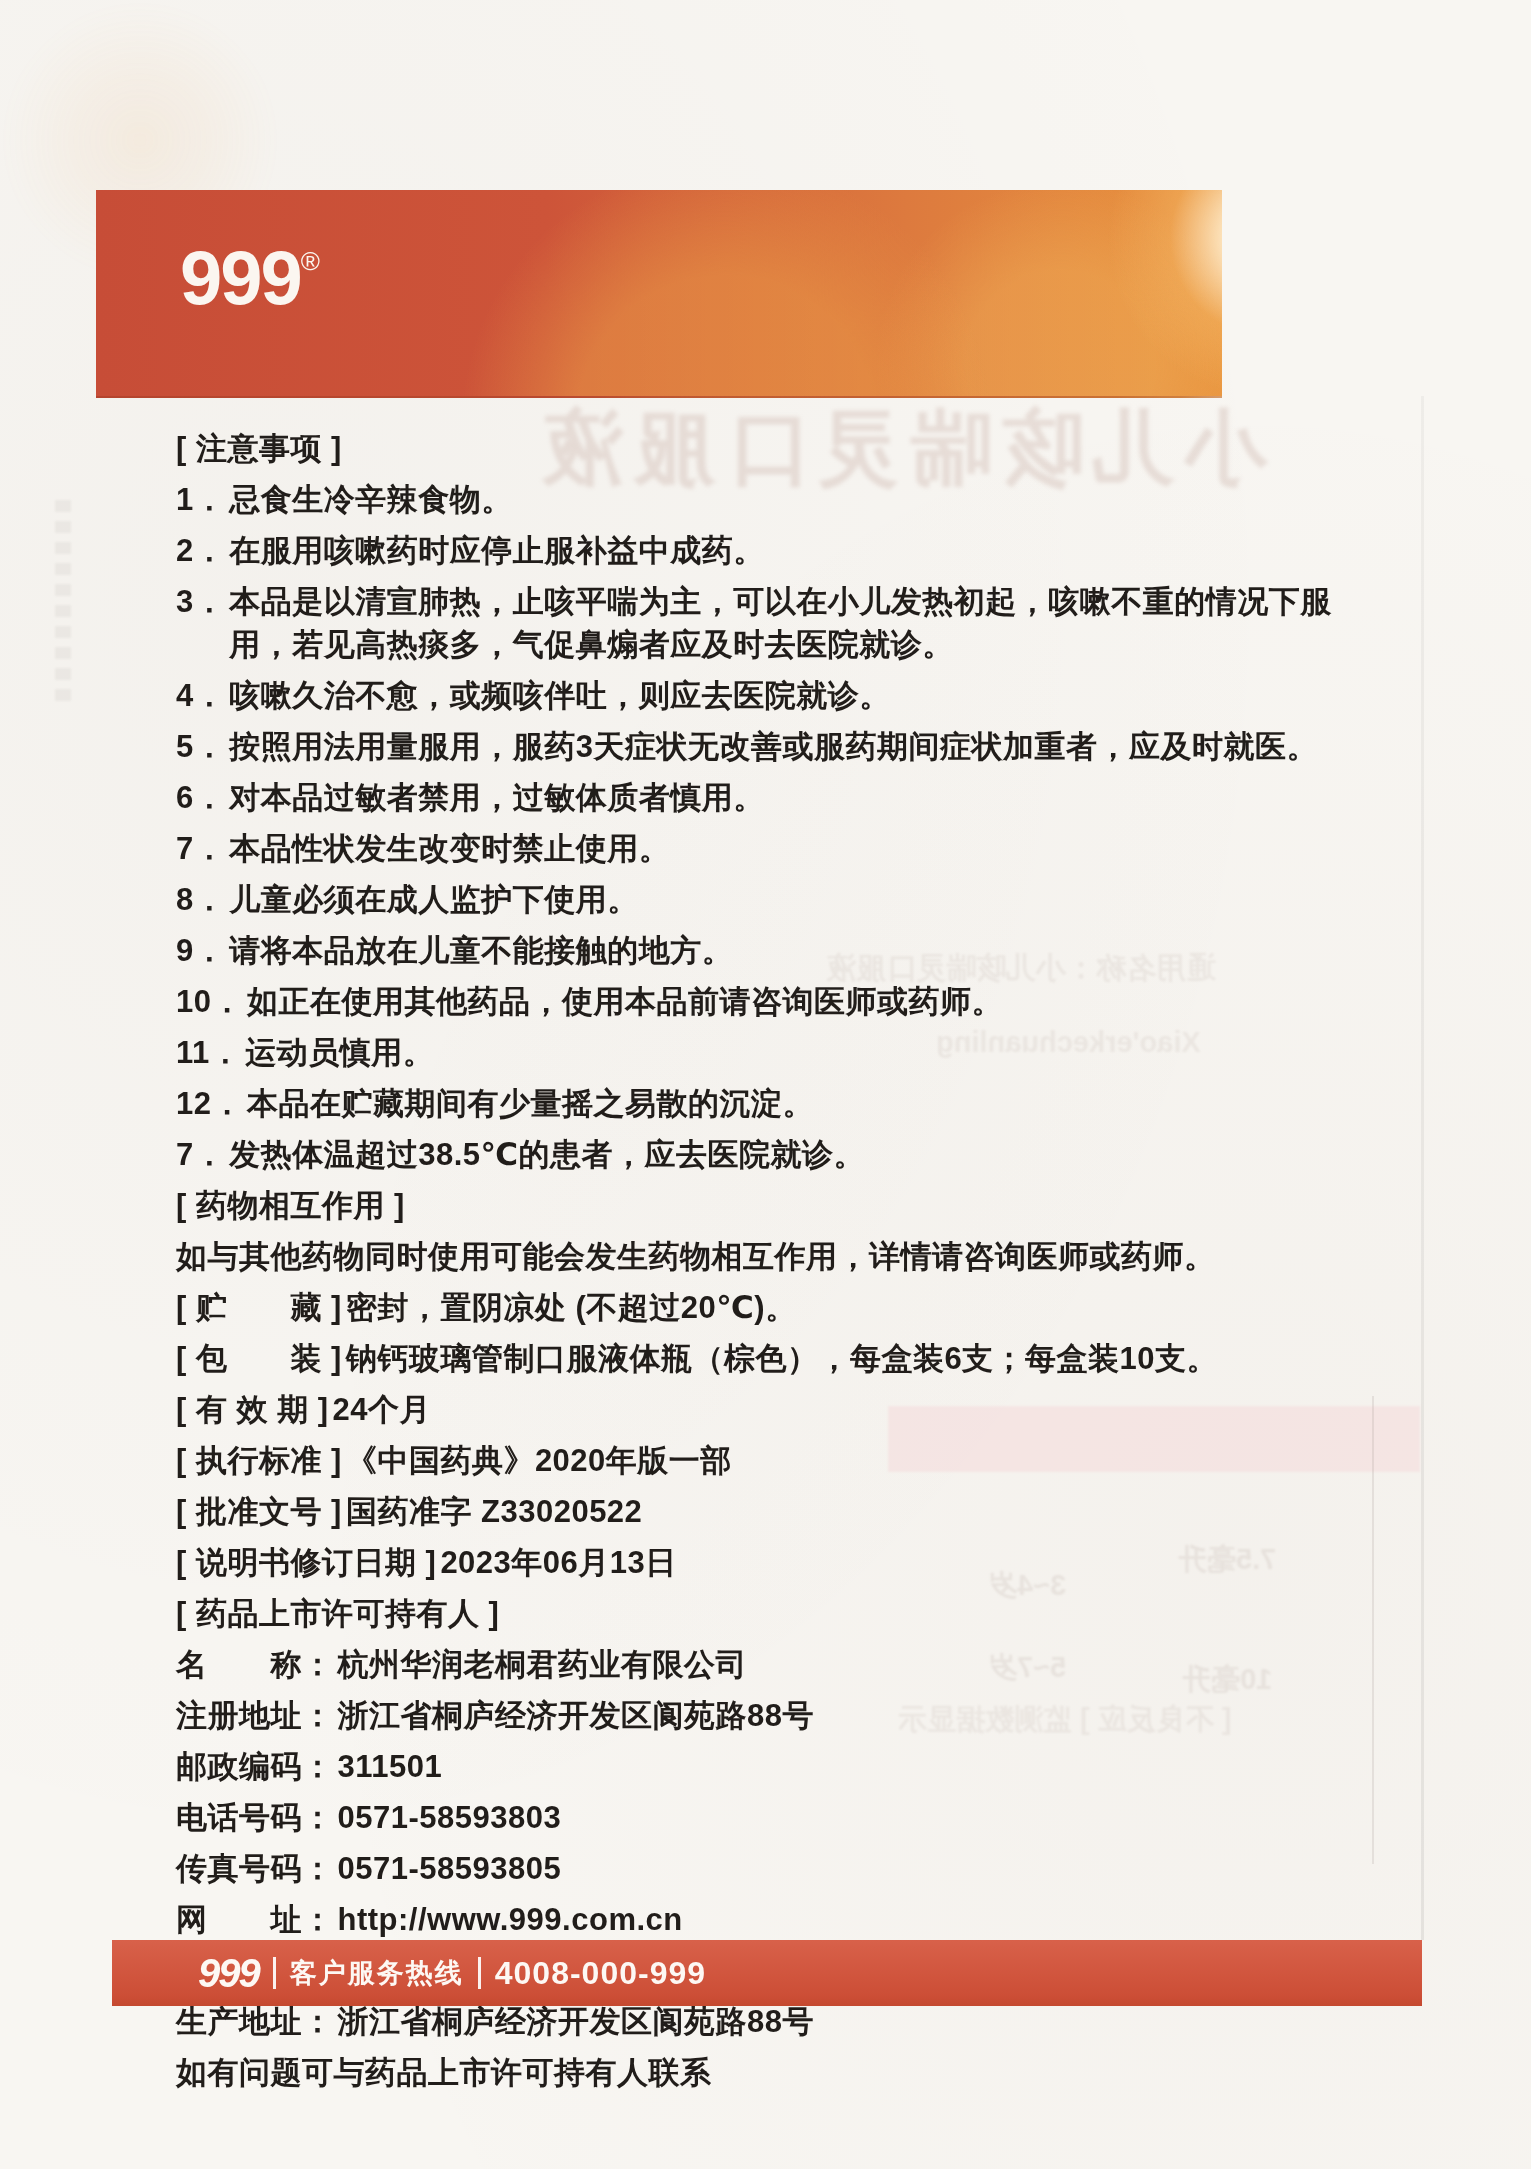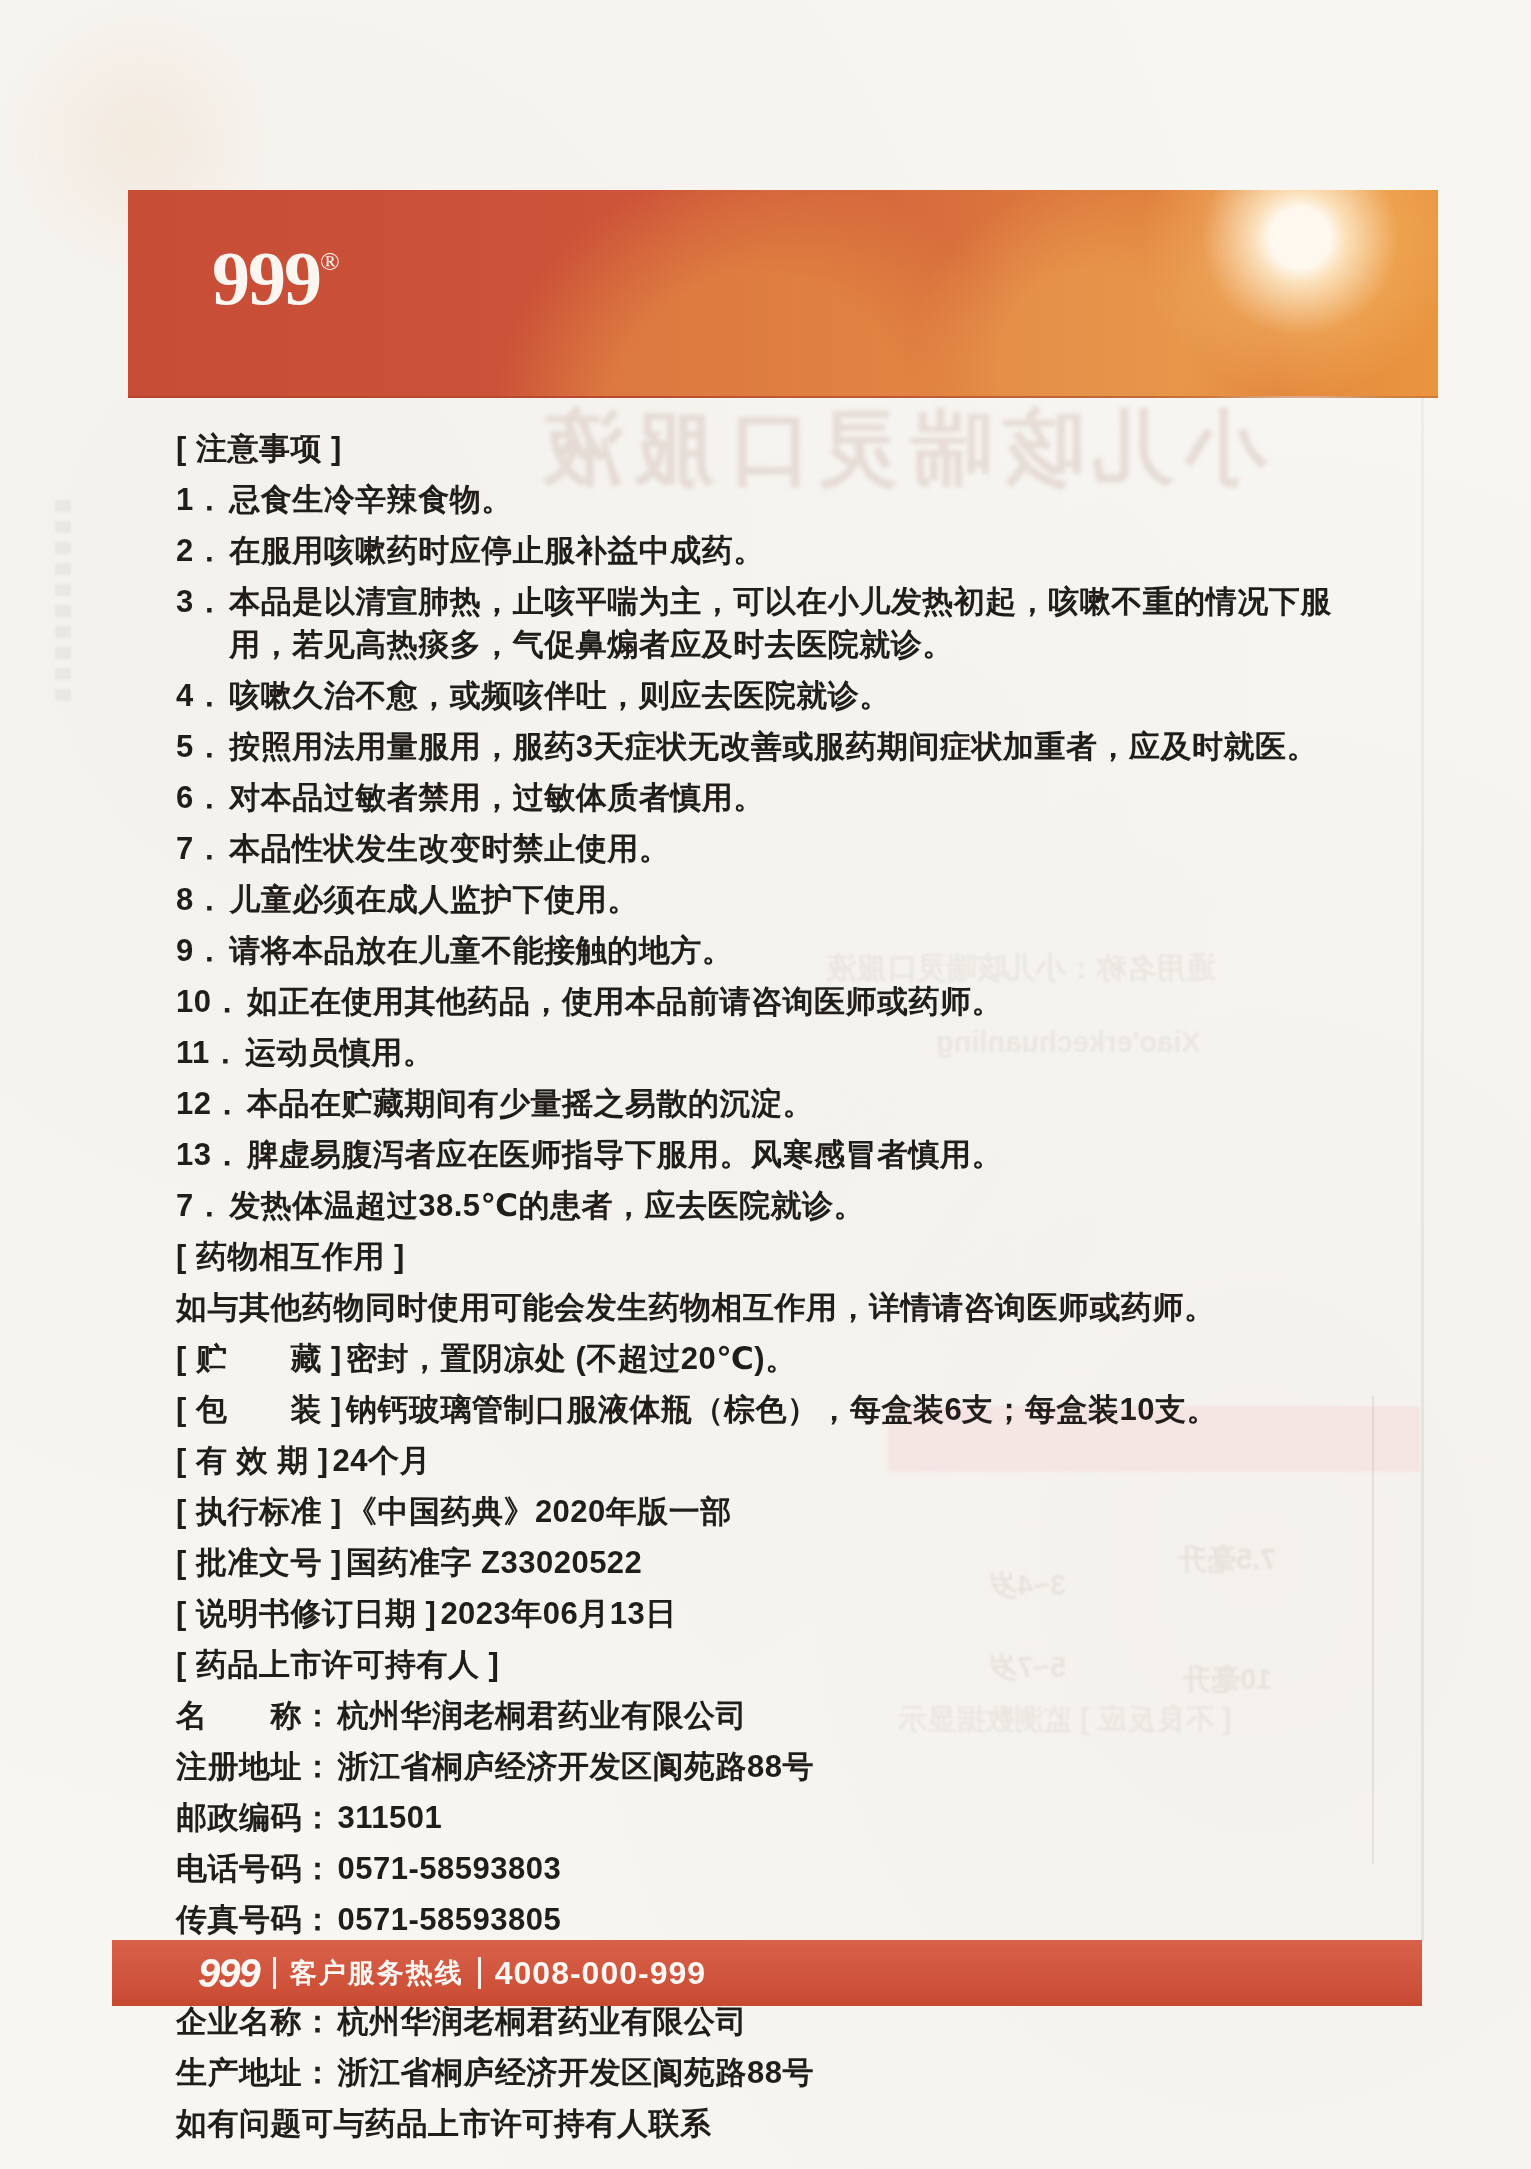--- a/index.html
+++ b/index.html
@@ -11,28 +11,27 @@
   .sheet{
     position:absolute;left:0;top:0;width:1531px;height:2169px;overflow:hidden;
     background:
       radial-gradient(ellipse at 18% 28%, rgba(60,40,30,0.025), transparent 60%),
       radial-gradient(ellipse at 82% 72%, rgba(120,90,70,0.03), transparent 55%),
       #f8f6f2;
   }
 
   
   .band-top{
-    position:absolute;left:128px;top:190px;width:1310px;height:206px;
+    position:absolute;left:96px;top:190px;width:1126px;height:206px;
     background:
       radial-gradient(circle at 1172px 48px, rgba(255,253,246,0.96) 0 30px, rgba(255,238,206,0.85) 46px, rgba(250,200,120,0.30) 98px, rgba(250,200,120,0) 160px),
       radial-gradient(circle at 630px 235px, rgba(233,152,70,0.55) 0 150px, rgba(233,152,70,0) 265px),
       radial-gradient(circle at 965px 175px, rgba(240,175,88,0.45) 0 95px, rgba(240,175,88,0) 185px),
       linear-gradient(90deg,#c74d37 0%,#cd5439 40%,#dd7a3e 72%,#e9953f 100%);
     border-bottom:2px solid rgba(140,50,25,0.30);
-    font-family:Liberation Serif, serif;
   }
   .logo-top{
     position:absolute;left:84px;top:50px;color:#fbf6f0;
     font-size:76px;font-weight:700;letter-spacing:-2px;line-height:1;
   }
   .logo-top sup{font-size:26px;letter-spacing:0;vertical-align:34px;font-weight:400;}
 
   
   .band-bottom{
     position:absolute;left:112px;top:1940px;width:1310px;height:66px;
@@ -155,24 +154,20 @@
       </p>
     <p class="item">
         <span class="num">11．</span>
         <span class="txt">运动员慎用。</span>
       </p>
     <p class="item">
         <span class="num">12．</span>
         <span class="txt">本品在贮藏期间有少量摇之易散的沉淀。</span>
       </p>
     <p class="item">
-        <span class="num">13．</span>
-        <span class="txt">脾虚易腹泻者应在医师指导下服用。风寒感冒者慎用。</span>
-      </p>
-    <p class="item">
         <span class="num">7．</span>
         <span class="txt">发热体温超过38.5℃的患者，应去医院就诊。</span>
       </p>
 
     <h2 class="hd">[ 药物相互作用 ]</h2>
     <p>如与其他药物同时使用可能会发生药物相互作用，详情请咨询医师或药师。</p>
 
     <p class="row"><span class="lbl">[ 贮　　藏 ]</span><span>密封，置阴凉处 (不超过20℃)。</span></p>
     <p class="row"><span class="lbl">[ 包　　装 ]</span><span>钠钙玻璃管制口服液体瓶（棕色），每盒装6支；每盒装10支。</span></p>
     <p class="row"><span class="lbl">[ 有 效 期 ]</span><span>24个月</span></p>

